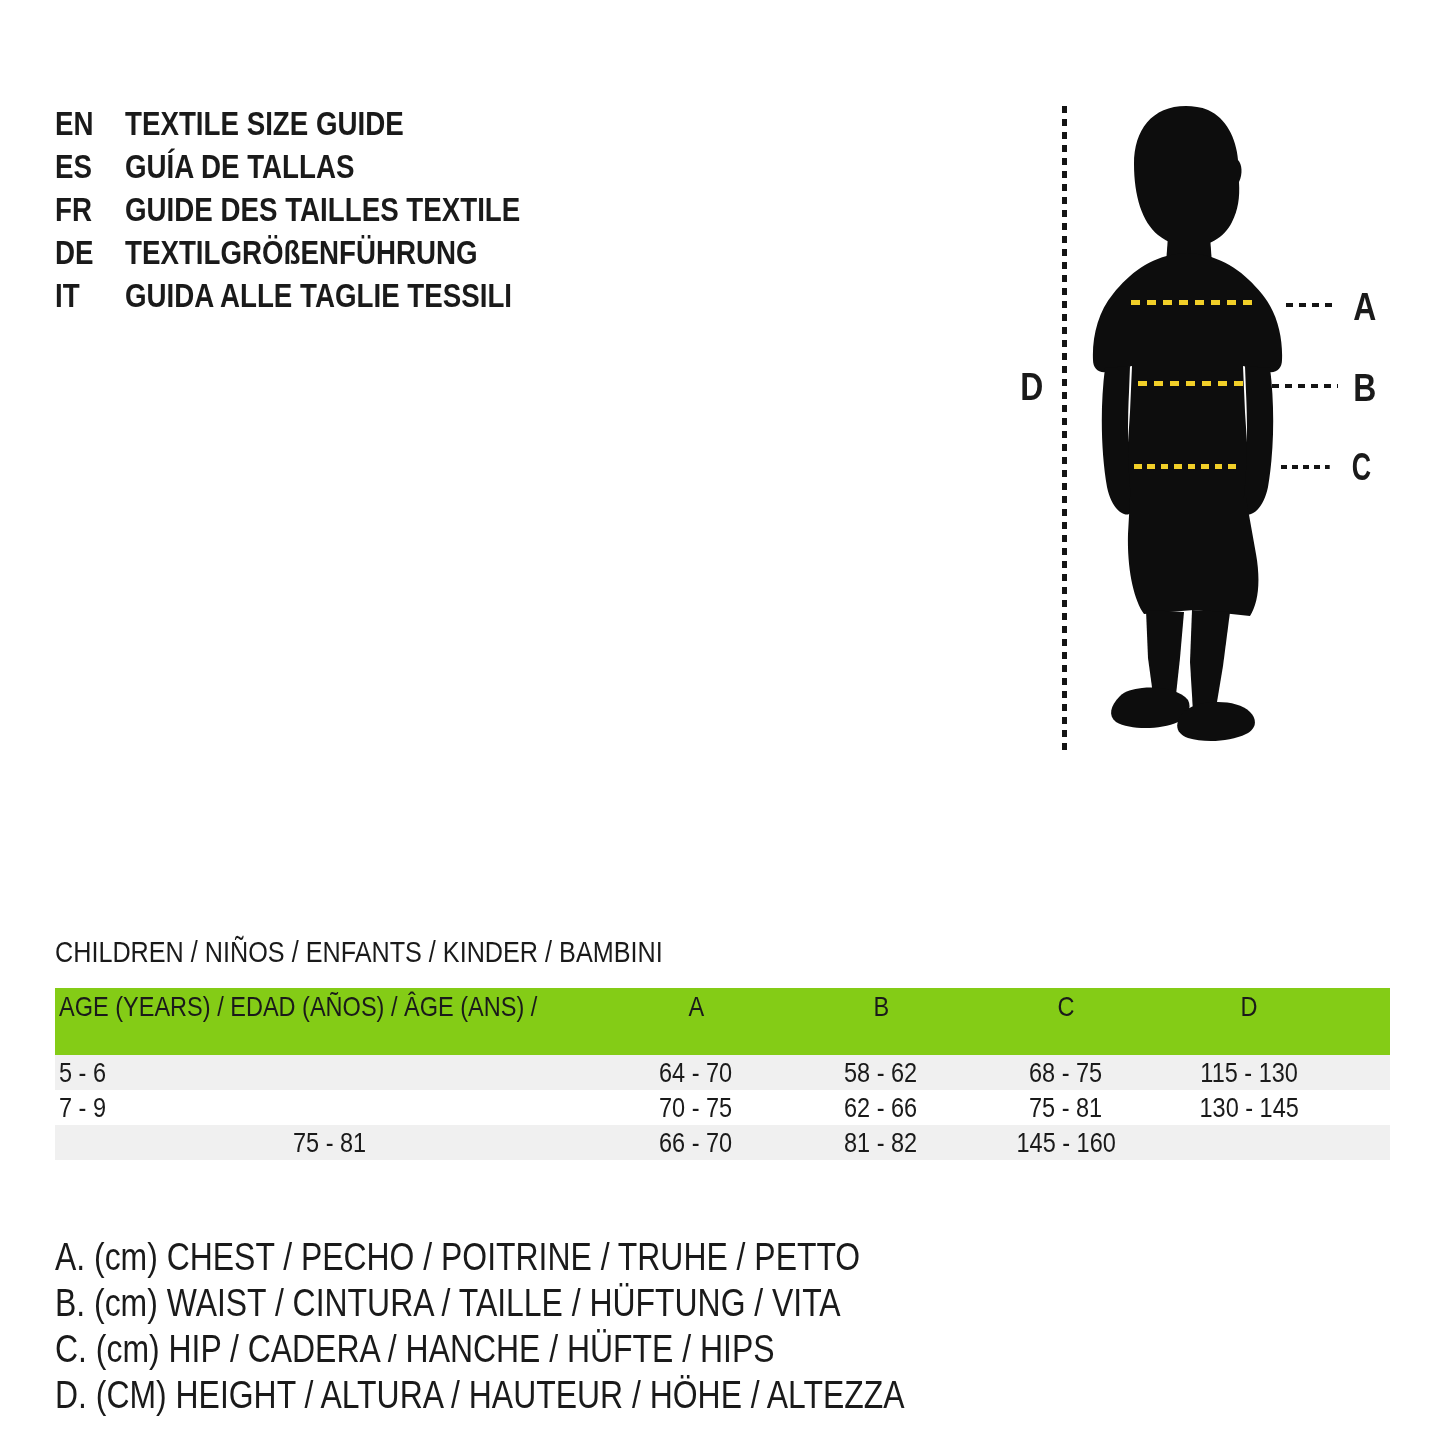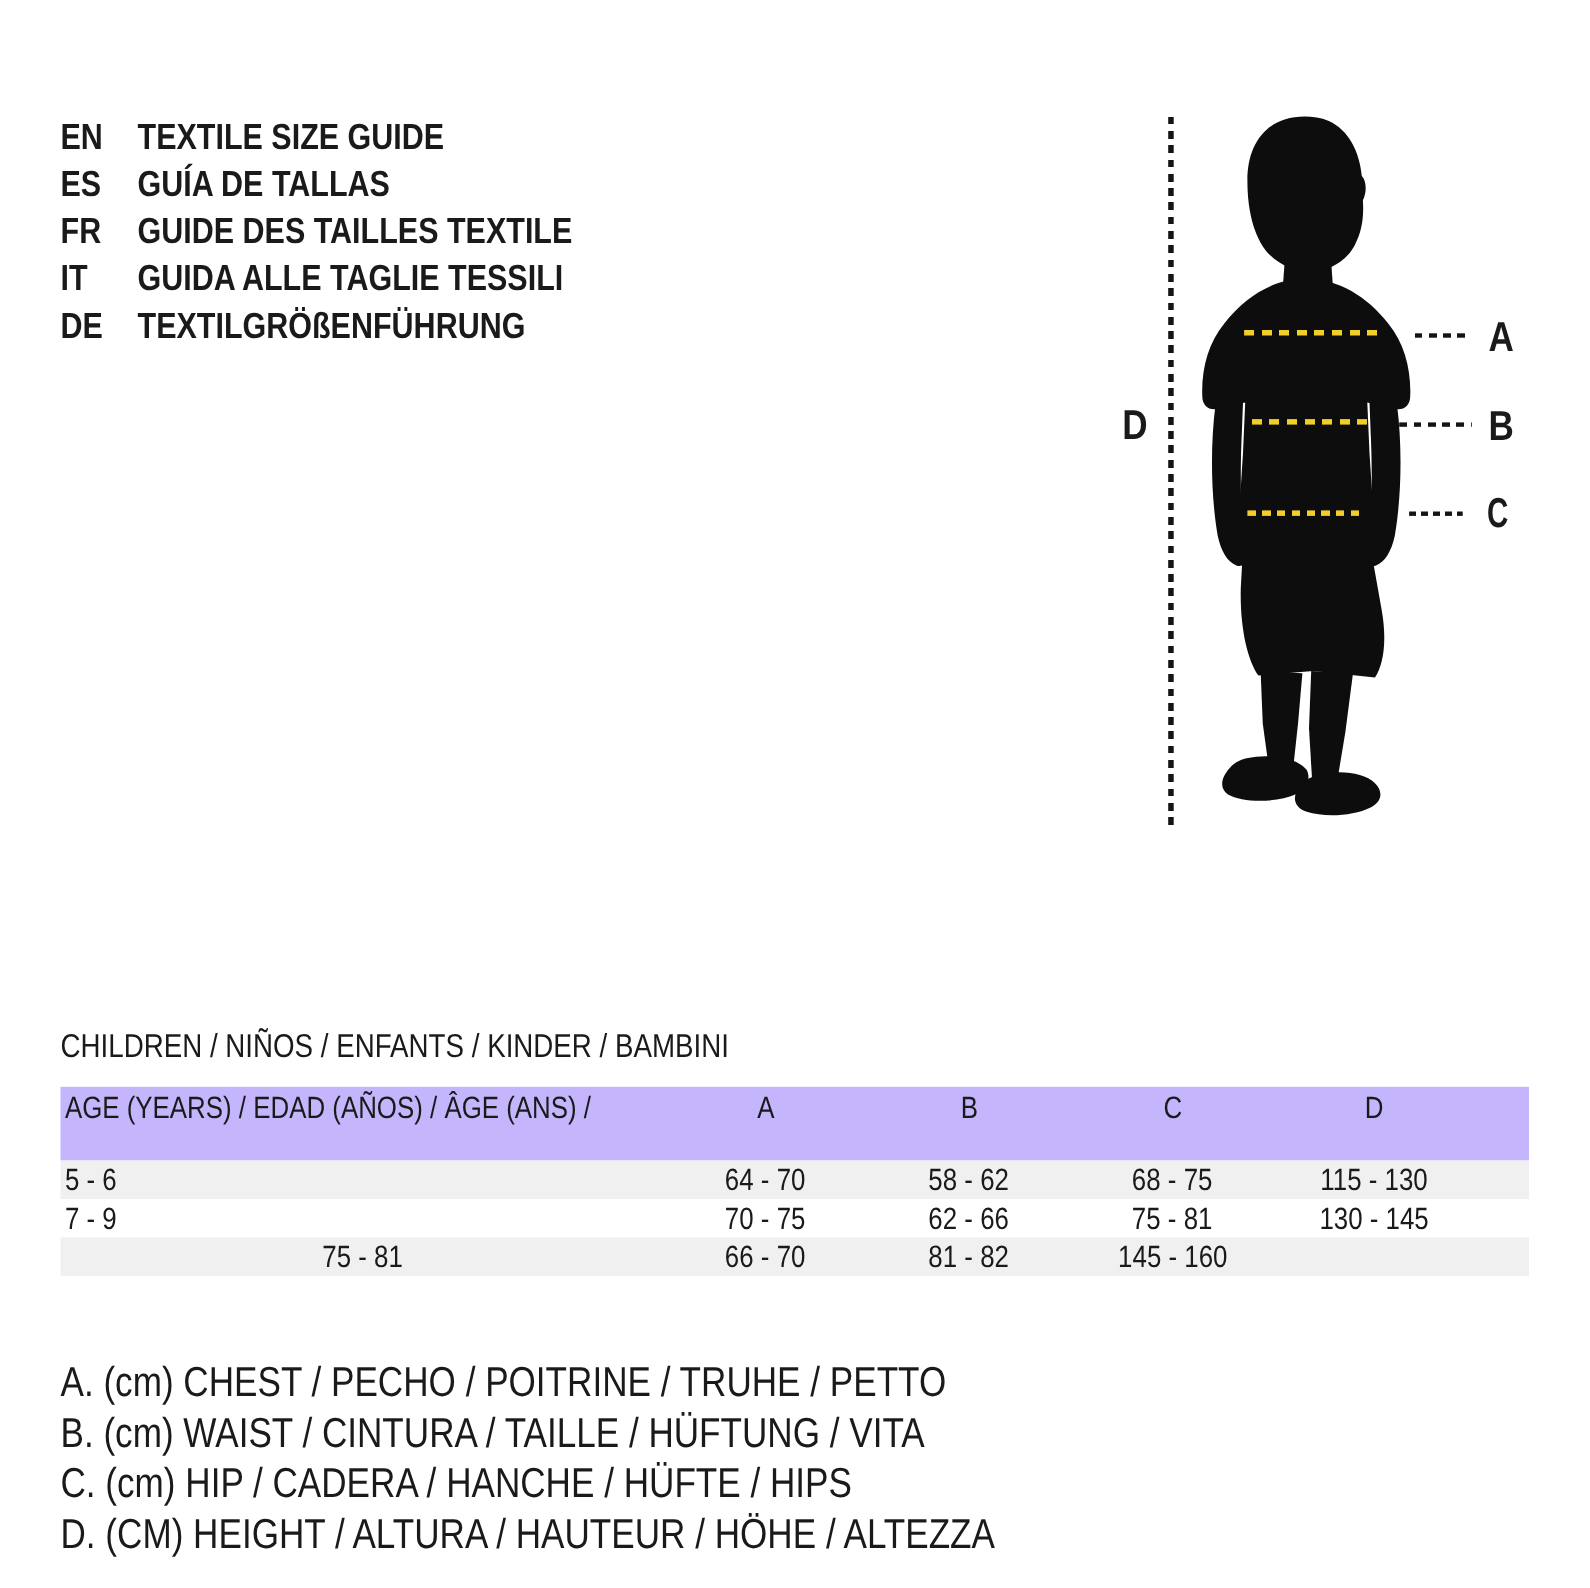--- a/index.html
+++ b/index.html
@@ -45,21 +45,21 @@
   .mlabel{position:absolute;left:1344px;width:42px;height:42px;text-align:center;
     line-height:42px;font-size:38px;font-weight:700;}
   .mlabel.a{top:256px;} .mlabel.b{top:337px;} .mlabel.c{top:416px;}
 
   
   .children{position:absolute;left:55px;top:905px;height:33px;line-height:33px;font-size:30px;}
 
   
   .tbl{position:absolute;left:55px;top:958px;width:1335px;font-size:28px;}
   .trow{display:grid;grid-template-columns:549px 184px 186px 184px 182px 50px;align-items:center;}
-  .thead{height:67px;background:#c4b5fd;align-items:start;}
+  .thead{height:67px;background:#84cc16;align-items:start;}
   .thead .agecell{padding:3px 0 0 4px;line-height:31px;}
   .thead .col{padding-top:3px;text-align:center;line-height:31px;}
   .tdata{height:35px;}
   .tdata .agecell{padding-left:4px;}
   .tdata .val{text-align:center;}
   .tdata.alt{background:#f0f0f0;}
 
   
   .notes{position:absolute;left:55px;top:1204px;}
   .note-row{height:46px;line-height:46px;font-size:38px;}
@@ -76,26 +76,26 @@
     </div>
     <div class="lang-row">
       <span class="lang-code"><span class="c">ES</span></span>
       <span class="c">GUÍA DE TALLAS</span>
     </div>
     <div class="lang-row">
       <span class="lang-code"><span class="c">FR</span></span>
       <span class="c">GUIDE DES TAILLES TEXTILE</span>
     </div>
     <div class="lang-row">
+      <span class="lang-code"><span class="c">DE</span></span>
+      <span class="c">TEXTILGRÖßENFÜHRUNG</span>
+    </div>
+    <div class="lang-row">
       <span class="lang-code"><span class="c">IT</span></span>
       <span class="c">GUIDA ALLE TAGLIE TESSILI</span>
-    </div>
-    <div class="lang-row">
-      <span class="lang-code"><span class="c">DE</span></span>
-      <span class="c">TEXTILGRÖßENFÜHRUNG</span>
     </div>
   </div>
 
 
   <div class="vline"></div>
   <div class="dlabel"><span class="cc">D</span></div>
 
   <svg class="sil" viewBox="0 0 200 640" aria-hidden="true">
     <g fill="#0d0d0d">
 

